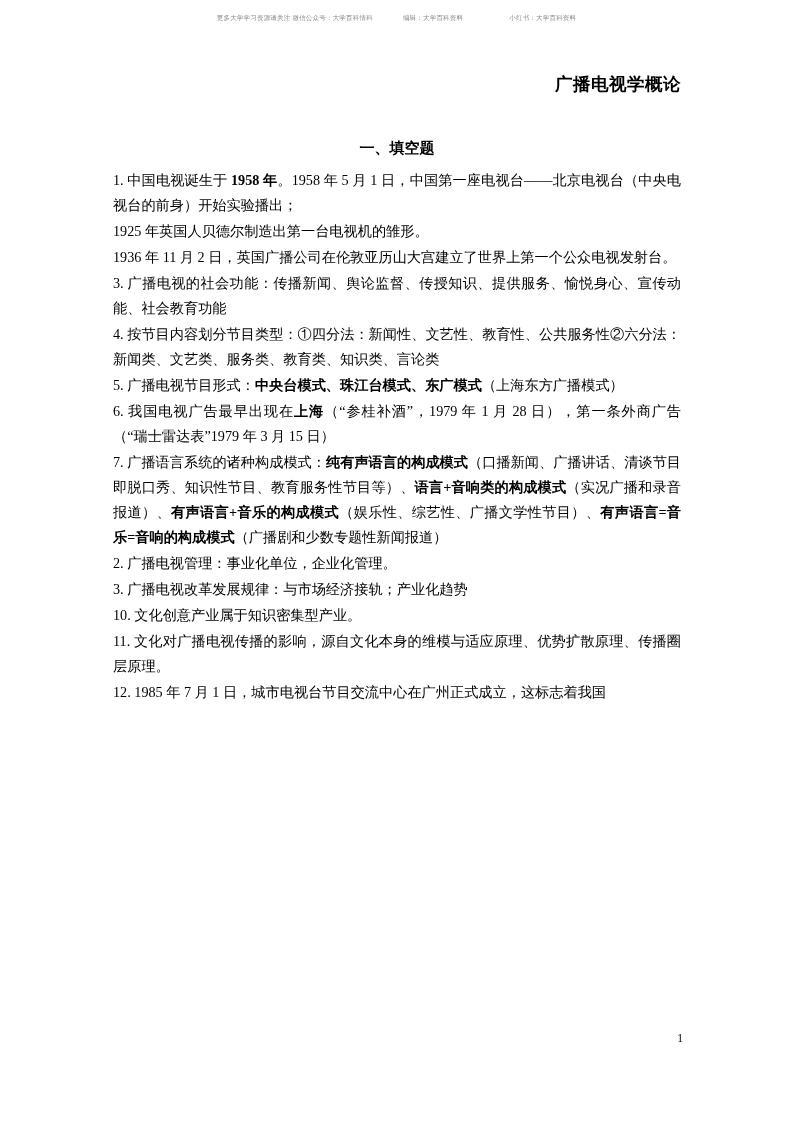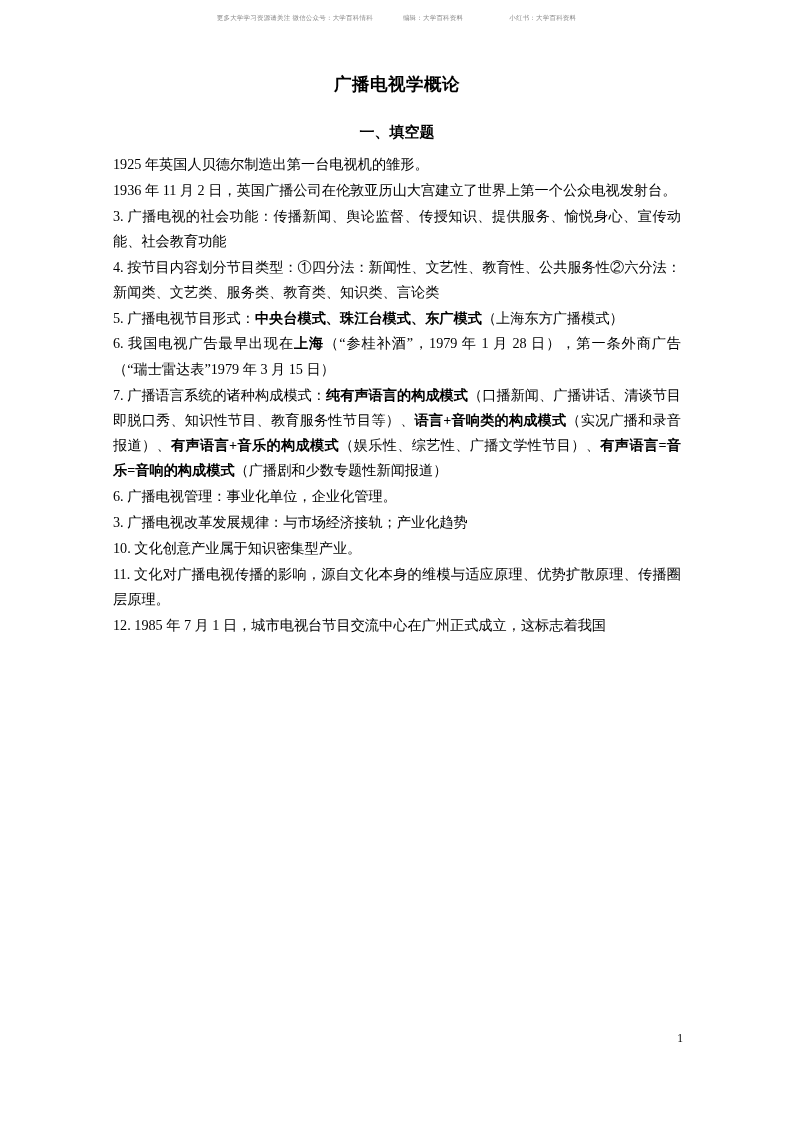--- a/index.html
+++ b/index.html
@@ -39,25 +39,25 @@
   }
   .header-gap-1 { width: 26px; display: inline-block; }
   .header-gap-2 { width: 42px; display: inline-block; }
   .content {
     position: absolute;
     top: 72px;
     left: 113px;
     width: 568px;
   }
   .doc-title {
-    text-align: center;
+    text-align: right;
     font-size: 17.5px;
     font-weight: bold;
     letter-spacing: 0.5px;
-    margin: 0 0 24px 0;
+    margin: 0 0 40px 0;
     line-height: 1.4;
   }
   .section-heading {
     font-size: 15px;
     font-weight: bold;
     margin: 0 0 9px 0;
     line-height: 1.5;
     text-align: center;
   }
   .para {
@@ -88,28 +88,29 @@
     <span class="header-gap-1"></span>
     <span>编辑：大学百科资料</span>
     <span class="header-gap-2"></span>
     <span>小红书：大学百科资料</span>
   </div>
 
   <div class="content">
     <h1 class="doc-title">广播电视学概论</h1>
     <h2 class="section-heading">一、填空题</h2>
     <div id="paragraph-list">
+        <div class="para"><span>1. 中国电视诞生于 </span><span class="b">1958 年</span><span>。1958 年 5 月 1 日，中国第一座电视台——北京电视台（中央电视台的前身）开始实验播出；</span></div>
         <div class="para"><span>1925 年英国人贝德尔制造出第一台电视机的雏形。</span></div>
         <div class="para"><span>1936 年 11 月 2 日，英国广播公司在伦敦亚历山大宫建立了世界上第一个公众电视发射台。</span></div>
         <div class="para"><span>3. 广播电视的社会功能：传播新闻、舆论监督、传授知识、提供服务、愉悦身心、宣传动能、社会教育功能</span></div>
         <div class="para"><span>4. 按节目内容划分节目类型：①四分法：新闻性、文艺性、教育性、公共服务性②六分法：新闻类、文艺类、服务类、教育类、知识类、言论类</span></div>
         <div class="para"><span>5. 广播电视节目形式：</span><span class="b">中央台模式、珠江台模式、东广模式</span><span>（上海东方广播模式）</span></div>
         <div class="para"><span>6. 我国电视广告最早出现在</span><span class="b">上海</span><span>（“参桂补酒”，1979 年 1 月 28 日），第一条外商广告（“瑞士雷达表”1979 年 3 月 15 日）</span></div>
         <div class="para"><span>7. 广播语言系统的诸种构成模式：</span><span class="b">纯有声语言的构成模式</span><span>（口播新闻、广播讲话、清谈节目即脱口秀、知识性节目、教育服务性节目等）、</span><span class="b">语言+音响类的构成模式</span><span>（实况广播和录音报道）、</span><span class="b">有声语言+音乐的构成模式</span><span>（娱乐性、综艺性、广播文学性节目）、</span><span class="b">有声语言=音乐=音响的构成模式</span><span>（广播剧和少数专题性新闻报道）</span></div>
-        <div class="para"><span>6. 广播电视管理：事业化单位，企业化管理。</span></div>
+        <div class="para"><span>2. 广播电视管理：事业化单位，企业化管理。</span></div>
         <div class="para"><span>3. 广播电视改革发展规律：与市场经济接轨；产业化趋势</span></div>
         <div class="para"><span>10. 文化创意产业属于知识密集型产业。</span></div>
         <div class="para"><span>11. 文化对广播电视传播的影响，源自文化本身的维模与适应原理、优势扩散原理、传播圈层原理。</span></div>
         <div class="para"><span>12. 1985 年 7 月 1 日，城市电视台节目交流中心在广州正式成立，这标志着我国</span></div>
       </div>
   </div>
 
   <div class="page-number">1</div>
 
 </div>

